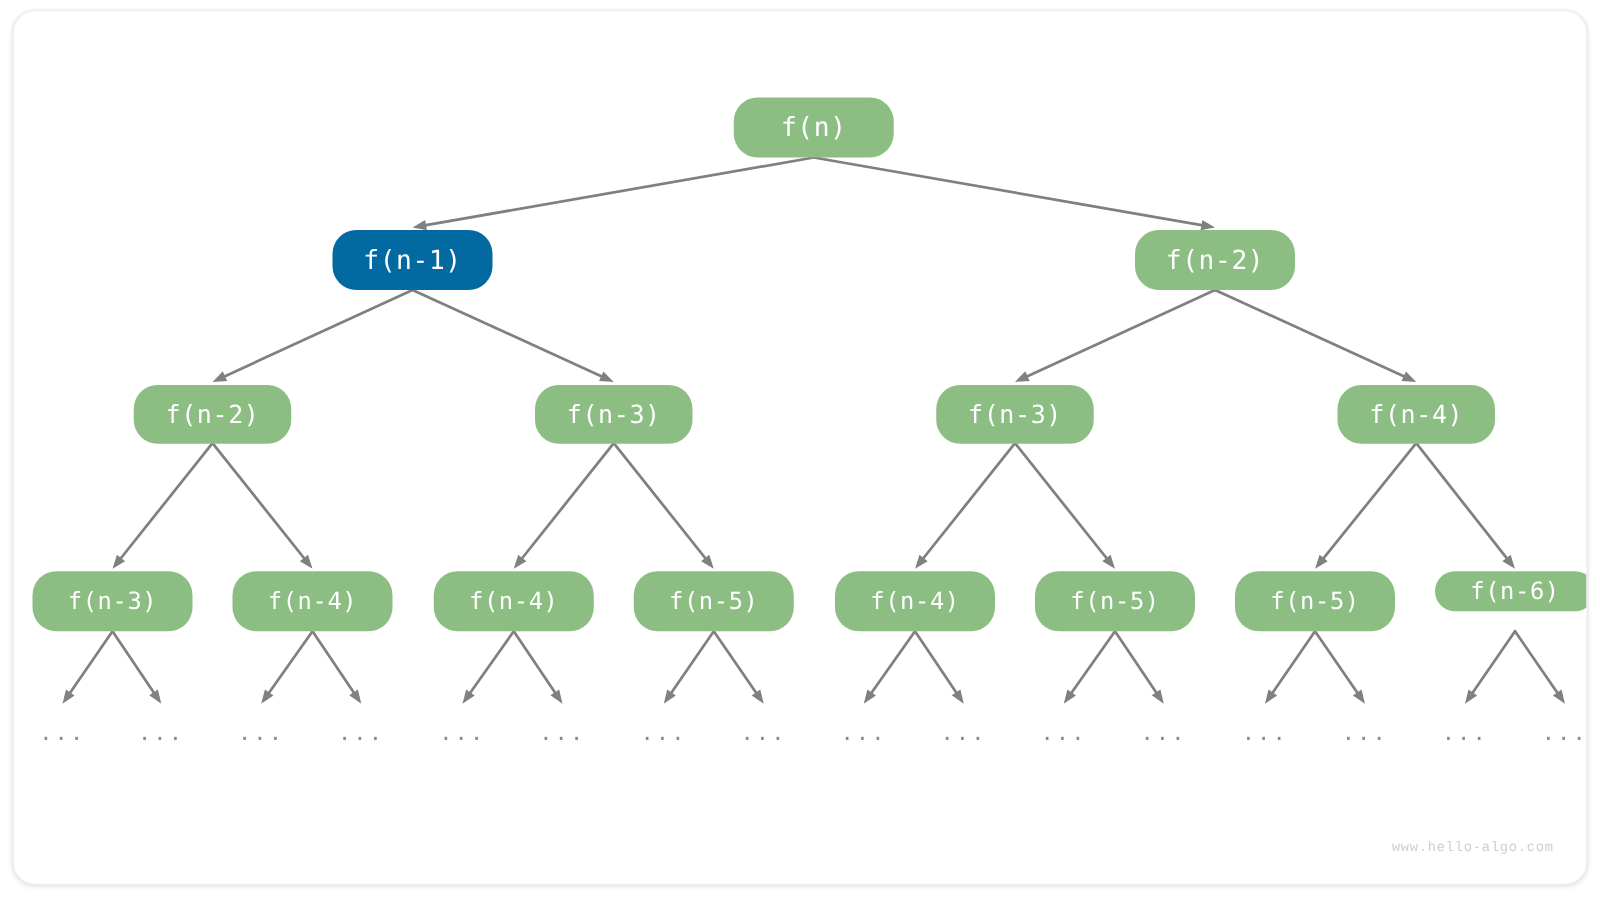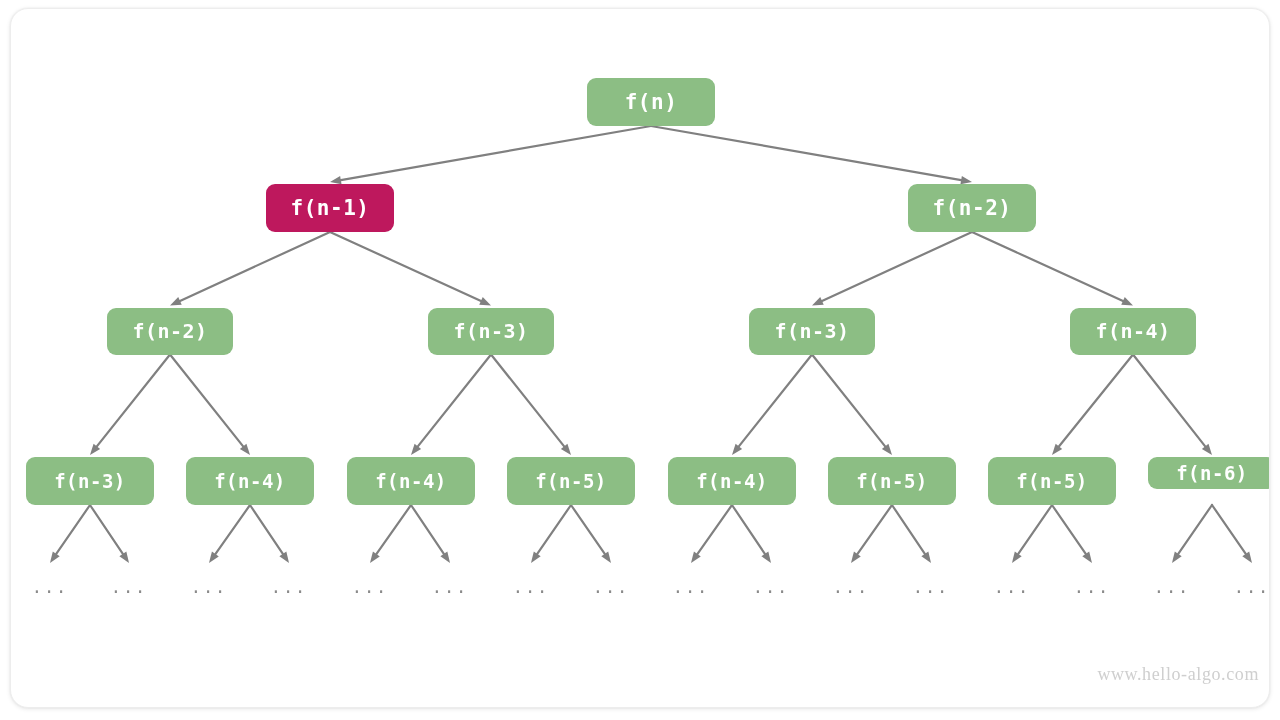--- a/index.html
+++ b/index.html
@@ -24,49 +24,49 @@
   #edges {
     position: absolute;
     left: 0; top: 0;
     width: 1258px;
     height: 698px;
     pointer-events: none;
   }
   .node {
     position: absolute;
     background: #8cbe84;
-    border-radius: 9px;
+    border-radius: 19px;
     color: #ffffff;
     display: flex;
     align-items: center;
     justify-content: center;
     font-family: "DejaVu Sans Mono", monospace;
-    font-weight: bold;
+    font-weight: normal;
     letter-spacing: 0.5px;
     white-space: nowrap;
     box-sizing: border-box;
     z-index: 2;
   }
   .ellipsis {
     position: absolute;
     color: #8a8a8a;
     font-family: "DejaVu Sans Mono", monospace;
     font-size: 17px;
     letter-spacing: 2px;
     transform: translate(-50%, -50%);
     z-index: 2;
     user-select: none;
   }
   #watermark {
     position: absolute;
-    right: 10px;
+    right: 26px;
     bottom: 22px;
     color: #cfcfcf;
-    font-family: Liberation Serif, serif;
-    font-size: 18px;
+    font-family: Liberation Mono, monospace;
+    font-size: 11px;
     letter-spacing: 0.6px;
     z-index: 3;
   }
 </style>
 </head>
 <body>
 
 <div id="canvas">
   <svg id="edges">
       <g>
@@ -185,21 +185,21 @@
         <line x1="1201" y1="496" x2="1167.2450625138404" y2="544.9446593549317" stroke="#808080" stroke-width="2.2" stroke-linecap="round"></line>
         <polygon points="1161,554 1163.7875688129961,542.5601809405563 1170.7025562146846,547.3291377693071" fill="#808080"></polygon>
       </g>
       <g>
         <line x1="1201" y1="496" x2="1234.7549374861596" y2="544.9446593549317" stroke="#808080" stroke-width="2.2" stroke-linecap="round"></line>
         <polygon points="1241,554 1231.2974437853154,547.3291377693071 1238.2124311870039,542.5601809405563" fill="#808080"></polygon>
       </g>
     </svg>
   <div id="nodes">
       <div class="node" style="left: 576px; top: 69px; width: 128px; height: 48px; font-size: 21px; background: rgb(140, 190, 132); color: rgb(255, 255, 255);">f(n)</div>
-      <div class="node" style="left: 255px; top: 175px; width: 128px; height: 48px; font-size: 21px; background: #be185d; color: rgb(255, 255, 255);">f(n-1)</div>
+      <div class="node" style="left: 255px; top: 175px; width: 128px; height: 48px; font-size: 21px; background: #0369a1; color: rgb(255, 255, 255);">f(n-1)</div>
       <div class="node" style="left: 897px; top: 175px; width: 128px; height: 48px; font-size: 21px; background: rgb(140, 190, 132); color: rgb(255, 255, 255);">f(n-2)</div>
       <div class="node" style="left: 96px; top: 298.5px; width: 126px; height: 47px; font-size: 20px; background: rgb(140, 190, 132); color: rgb(255, 255, 255);">f(n-2)</div>
       <div class="node" style="left: 417px; top: 298.5px; width: 126px; height: 47px; font-size: 20px; background: rgb(140, 190, 132); color: rgb(255, 255, 255);">f(n-3)</div>
       <div class="node" style="left: 738px; top: 298.5px; width: 126px; height: 47px; font-size: 20px; background: rgb(140, 190, 132); color: rgb(255, 255, 255);">f(n-3)</div>
       <div class="node" style="left: 1059px; top: 298.5px; width: 126px; height: 47px; font-size: 20px; background: rgb(140, 190, 132); color: rgb(255, 255, 255);">f(n-4)</div>
       <div class="node" style="left: 15px; top: 448px; width: 128px; height: 48px; font-size: 19px; background: rgb(140, 190, 132); color: rgb(255, 255, 255);">f(n-3)</div>
       <div class="node" style="left: 175px; top: 448px; width: 128px; height: 48px; font-size: 19px; background: rgb(140, 190, 132); color: rgb(255, 255, 255);">f(n-4)</div>
       <div class="node" style="left: 336px; top: 448px; width: 128px; height: 48px; font-size: 19px; background: rgb(140, 190, 132); color: rgb(255, 255, 255);">f(n-4)</div>
       <div class="node" style="left: 496px; top: 448px; width: 128px; height: 48px; font-size: 19px; background: rgb(140, 190, 132); color: rgb(255, 255, 255);">f(n-5)</div>
       <div class="node" style="left: 657px; top: 448px; width: 128px; height: 48px; font-size: 19px; background: rgb(140, 190, 132); color: rgb(255, 255, 255);">f(n-4)</div>

